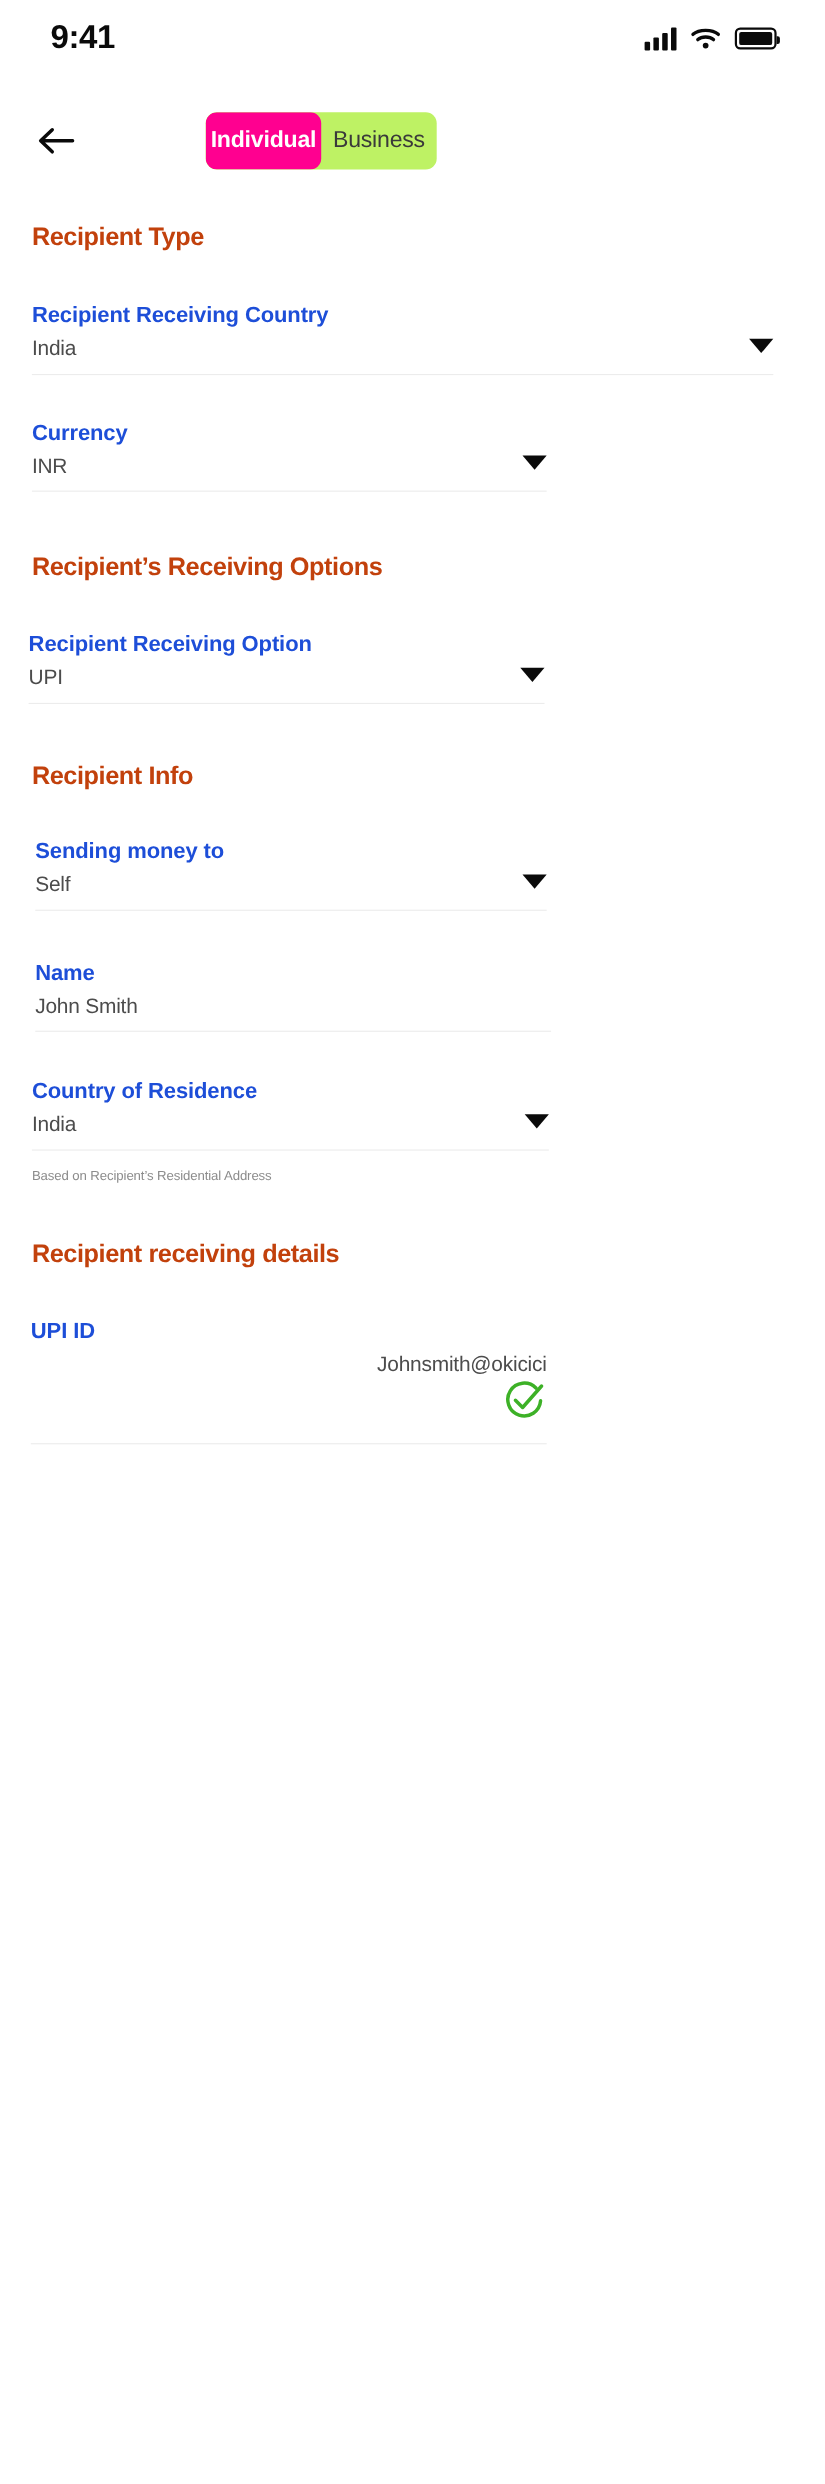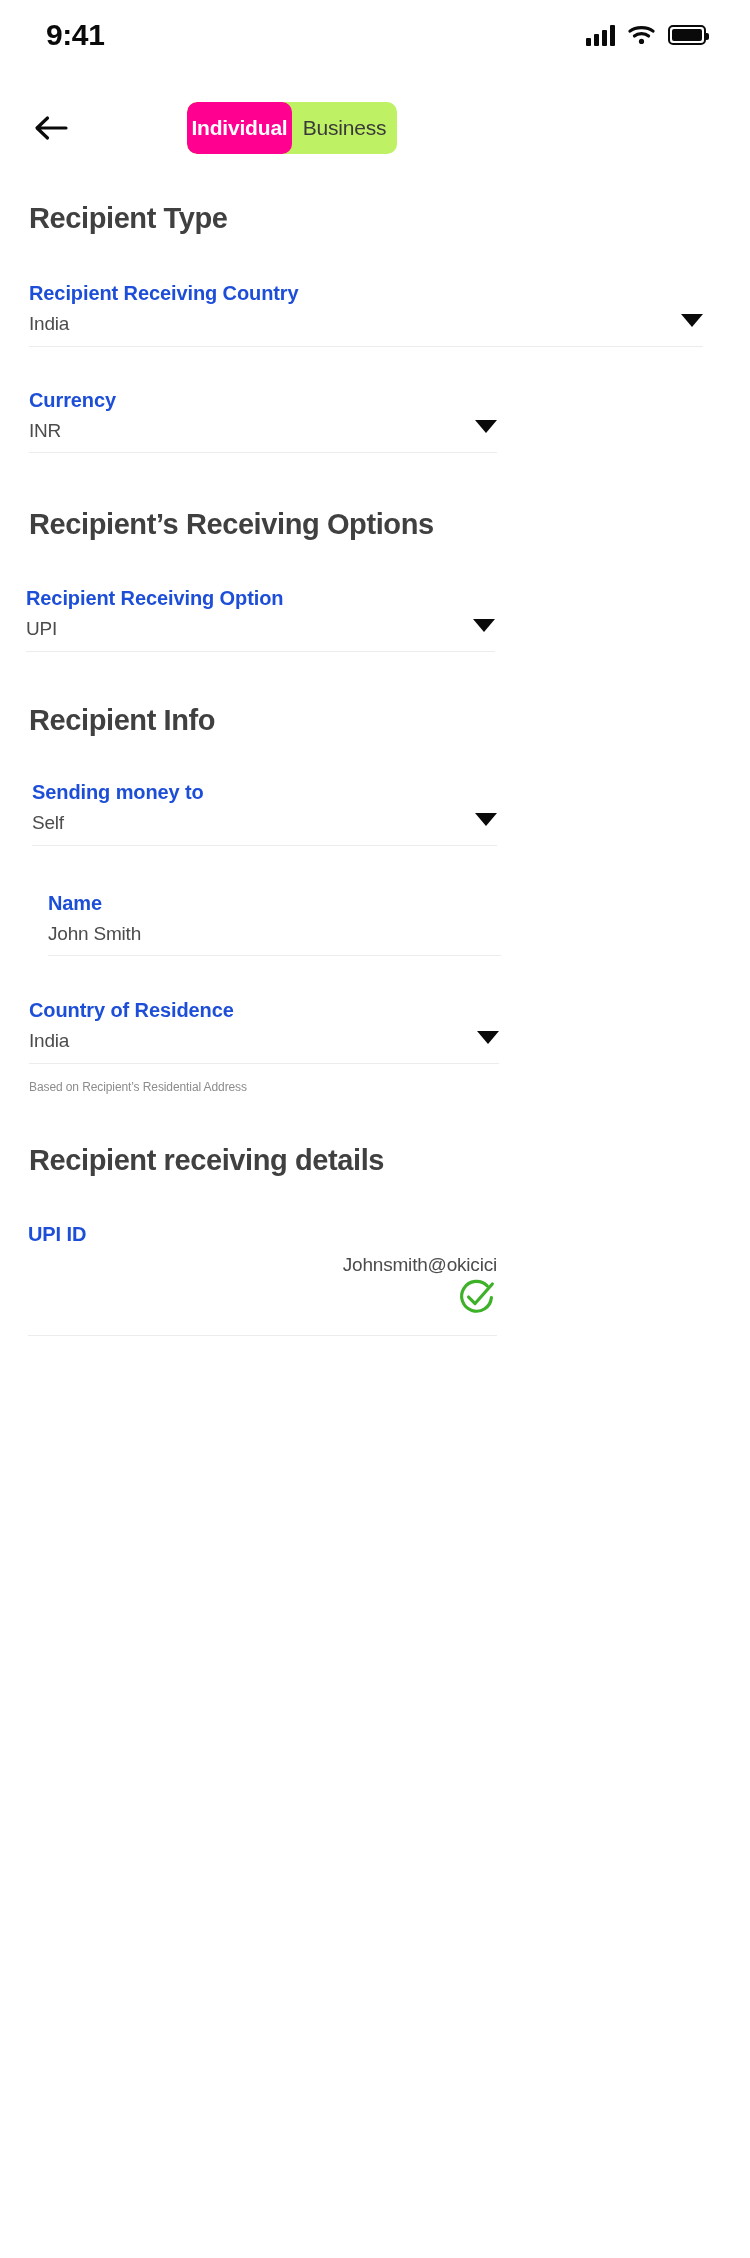--- a/index.html
+++ b/index.html
@@ -60,21 +60,21 @@
     font-size:21px; font-weight:bold; letter-spacing:-0.2px; cursor:pointer;
     white-space:nowrap;
   }
   .seg.active { background:#FF0090; color:#ffffff; border-radius:10px; }
   .seg.inactive { color:#3a3a3a; font-weight:normal; }
 
   
   .content { position:absolute; top:160px; left:0; width:750px; }
 
   .section-title {
-    font-size:29px; font-weight:bold; color:#404040;
+    font-size:23px; font-weight:bold; color:#c2410c;
     letter-spacing:-0.4px; padding-left:29px;
   }
 
   .field { position:relative; }
   .field-label {
     font-size:20px; font-weight:bold; color:#1d4ed8; letter-spacing:-0.1px;
   }
   .field-row {
     display:flex; align-items:flex-end; justify-content:space-between;
     border-bottom:1.5px solid #ECECEC;
@@ -177,21 +177,21 @@
     <div class="section-title">Recipient Info</div>
 
     <div class="field" style="margin-top:44px; padding:0 253px 4px 32px;">
       <div class="field-label">Sending money to</div>
       <div class="field-row" style="padding:6px 0 9px;">
         <div class="field-value">Self</div>
         <div class="caret"></div>
       </div>
     </div>
 
-    <div class="field" style="margin-top:42px; padding:0 249px 0 32px;margin-left:16px;">
+    <div class="field" style="margin-top:42px; padding:0 249px 0 32px;">
       <div class="field-label">Name</div>
       <div class="field-row" style="padding:6px 0 9px;">
         <div class="field-value">John Smith</div>
       </div>
     </div>
 
     <div class="field" style="margin-top:43px; padding:0 251px 0 29px;">
       <div class="field-label">Country of Residence</div>
       <div class="field-row" style="padding:6px 0 9px;">
         <div class="field-value">India</div>

